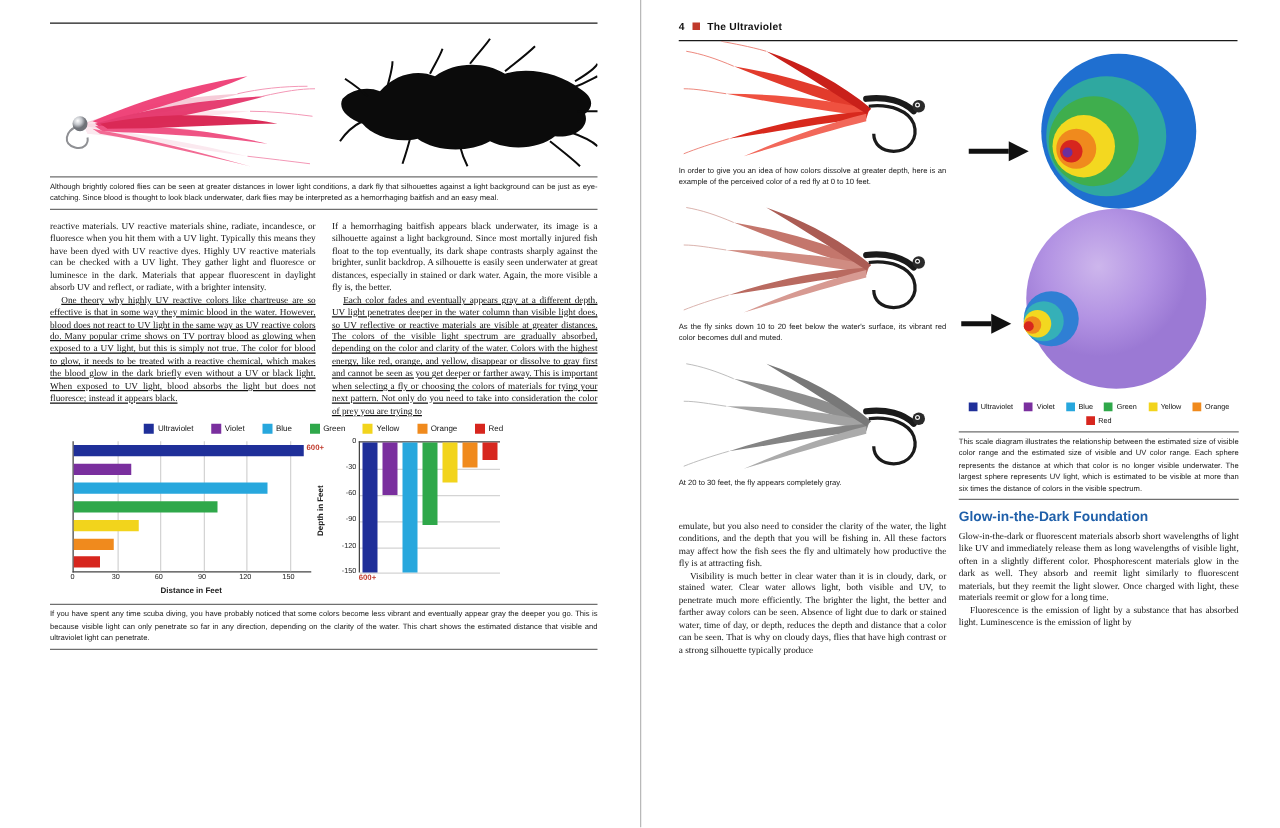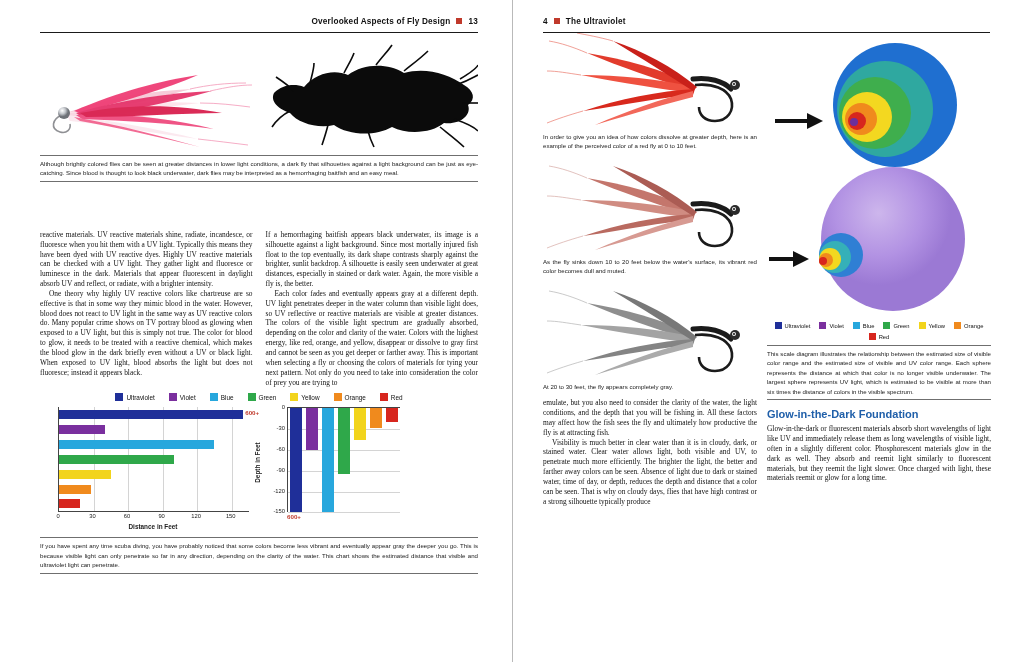--- a/index.html
+++ b/index.html
@@ -71,25 +71,24 @@
     display: flex;
     gap: 13px;
     margin-top: 8px;
   }
   .col {
     flex: 1 1 0;
     font-size: 7.4px;
     line-height: 1.33;
     text-align: justify;
     hyphens: auto;
-    margin-top: 40px;
   }
   .col p { margin: 0 0 0 0; text-indent: 9px; }
   .col p.first { text-indent: 0; }
-  .col p + p { margin-top: 0; }
+  .col p + p { margin-top: 0; text-decoration: underline; }
 
   
   .flyrow {
     display: flex;
     gap: 10px;
     height: 118px;
     align-items: center;
     margin-bottom: 4px;
   }
   .flybox { flex: 1 1 0; height: 118px; position: relative; overflow: hidden; }
@@ -246,25 +245,20 @@
   .rightcol-text p { margin: 0; text-indent: 9px; }
   .rightcol-text p.first { text-indent: 0; }
 </style>
 </head>
 <body>
 
 <div class="spread">
 
   <div class="page left">
 
-    <div class="runhead right-align">
-      <span>Overlooked Aspects of Fly Design</span>
-      <span class="sq"></span>
-      <span>13</span>
-    </div>
     <div class="rule"></div>
 
     <div class="flyrow">
       <div class="flybox">
         <div class="fly-pink">
           <svg width="215" height="118" viewBox="0 0 215 118">
             <defs>
               <radialGradient id="bead" cx="35%" cy="30%">
                 <stop offset="0%" stop-color="#ffffff"></stop>
                 <stop offset="55%" stop-color="#c3c6cb"></stop>
@@ -501,21 +495,21 @@
             </g>
             <path d="M152 52 C 170 50, 184 56, 188 66 C 192 78, 184 88, 172 88 C 162 88, 156 82, 156 74" fill="none" stroke="#1b1b1b" stroke-width="2.6"></path>
             <path d="M150 46 C 166 44, 180 48, 188 56" fill="none" stroke="#1b1b1b" stroke-width="5" stroke-linecap="round"></path>
             <circle cx="192" cy="52" r="5" fill="#2a2a2a"></circle>
             <circle cx="191" cy="51" r="2" fill="#f2f2f2"></circle>
             <circle cx="191" cy="51" r="1" fill="#111"></circle>
           </svg>
         </div>
         <div class="caption plain">At 20 to 30 feet, the fly appears completely gray.</div>
 
-        <div class="rightcol-text" style="margin-top:4px">
+        <div class="rightcol-text" style="margin-top:22px">
           <p class="first">emulate, but you also need to consider the clarity of the water, the light conditions, and the depth that you will be fishing in. All these factors may affect how the fish sees the fly and ultimately how productive the fly is at attracting fish.</p>
           <p>Visibility is much better in clear water than it is in cloudy, dark, or stained water. Clear water allows light, both visible and UV, to penetrate much more efficiently. The brighter the light, the better and farther away colors can be seen. Absence of light due to dark or stained water, time of day, or depth, reduces the depth and distance that a color can be seen. That is why on cloudy days, flies that have high contrast or a strong silhouette typically produce</p>
         </div>
       </div>
 
       <div class="rp-right">
         <div class="scale-fig">
           <svg width="224" height="285" viewBox="0 0 224 285">
             <defs>
               <radialGradient id="uvbig" cx="40%" cy="32%">
@@ -587,17 +581,18 @@
             </div>
         </div>
 
         <div class="caption" style="margin-top:5px">This scale diagram illustrates the relationship between the estimated size of visible color range and the estimated size of visible and UV color range. Each sphere represents the distance at which that color is no longer visible underwater. The largest sphere represents UV light, which is estimated to be visible at more than six times the distance of colors in the visible spectrum.</div>
 
 
         <h2 class="section">Glow-in-the-Dark Foundation</h2>
 
         <div class="rightcol-text">
           <p class="first">Glow-in-the-dark or fluorescent materials absorb short wavelengths of light like UV and immediately release them as long wavelengths of visible light, often in a slightly different color. Phosphorescent materials glow in the dark as well. They absorb and reemit light similarly to fluorescent materials, but they reemit the light slower. Once charged with light, these materials reemit or glow for a long time.</p>
+          <p>Fluorescence is the emission of light by a substance that has absorbed light. Luminescence is the emission of light by</p>
         </div>
       </div>
     </div>
   </div>
 </div>
 
 </body></html>

